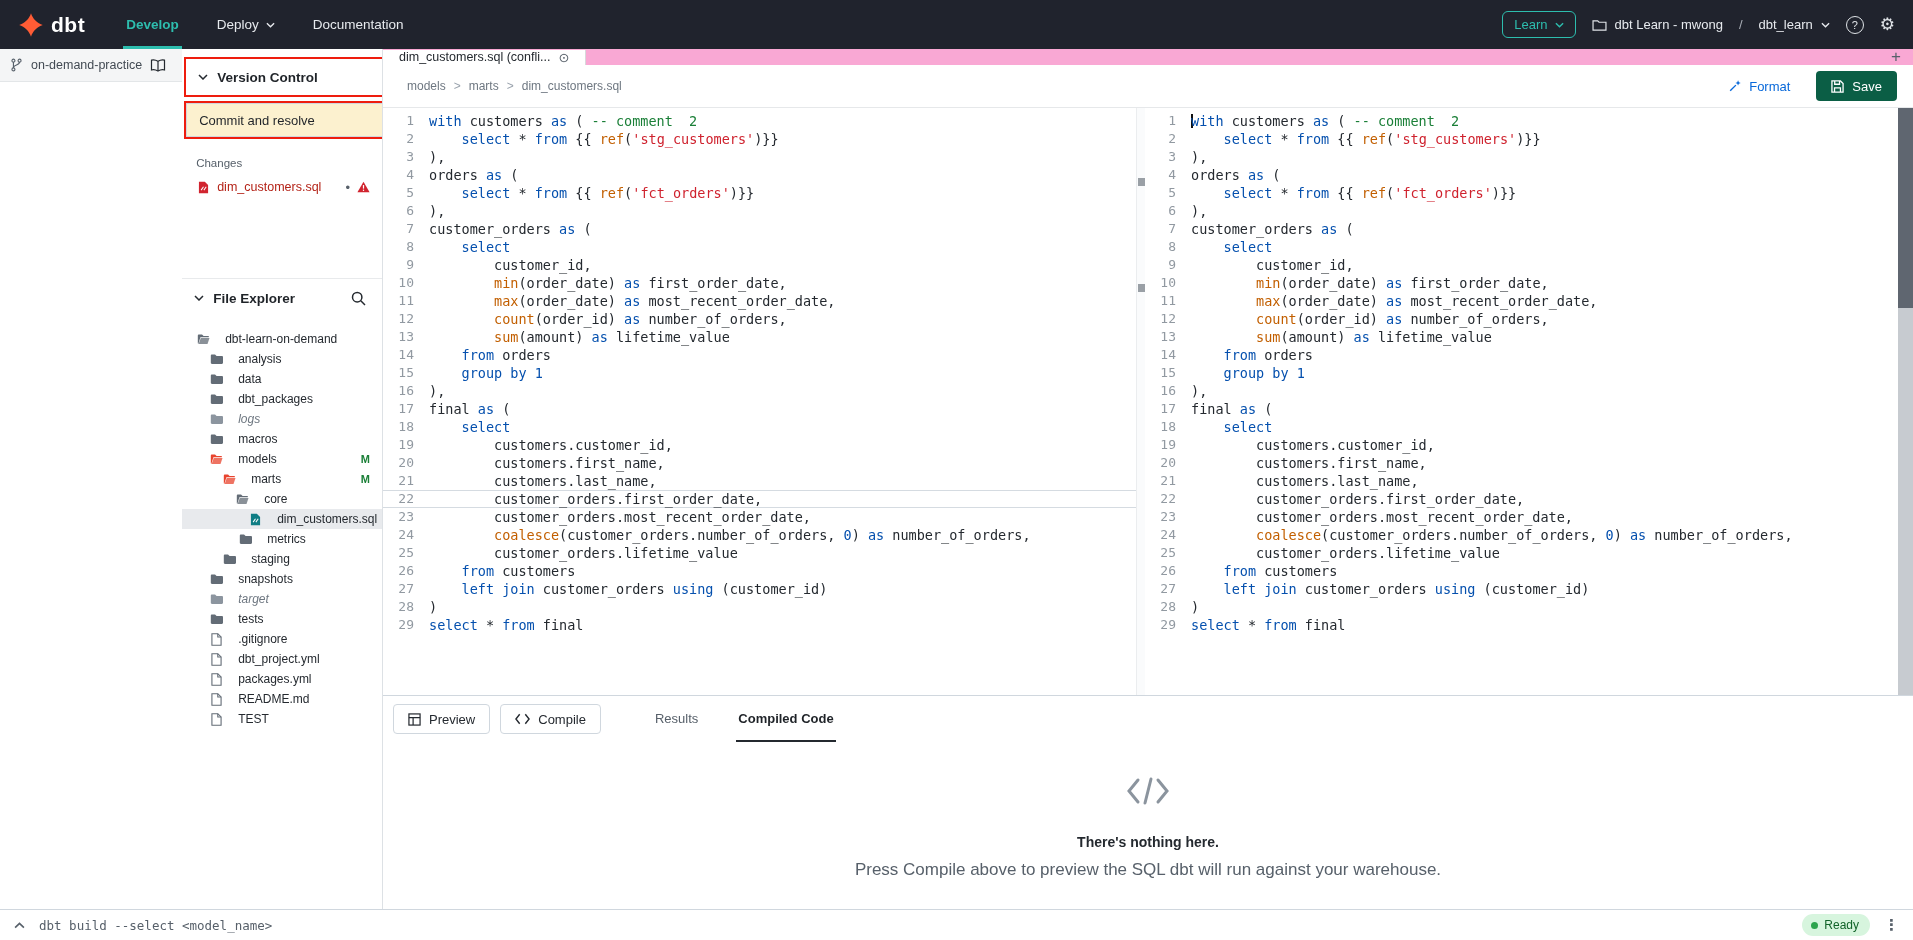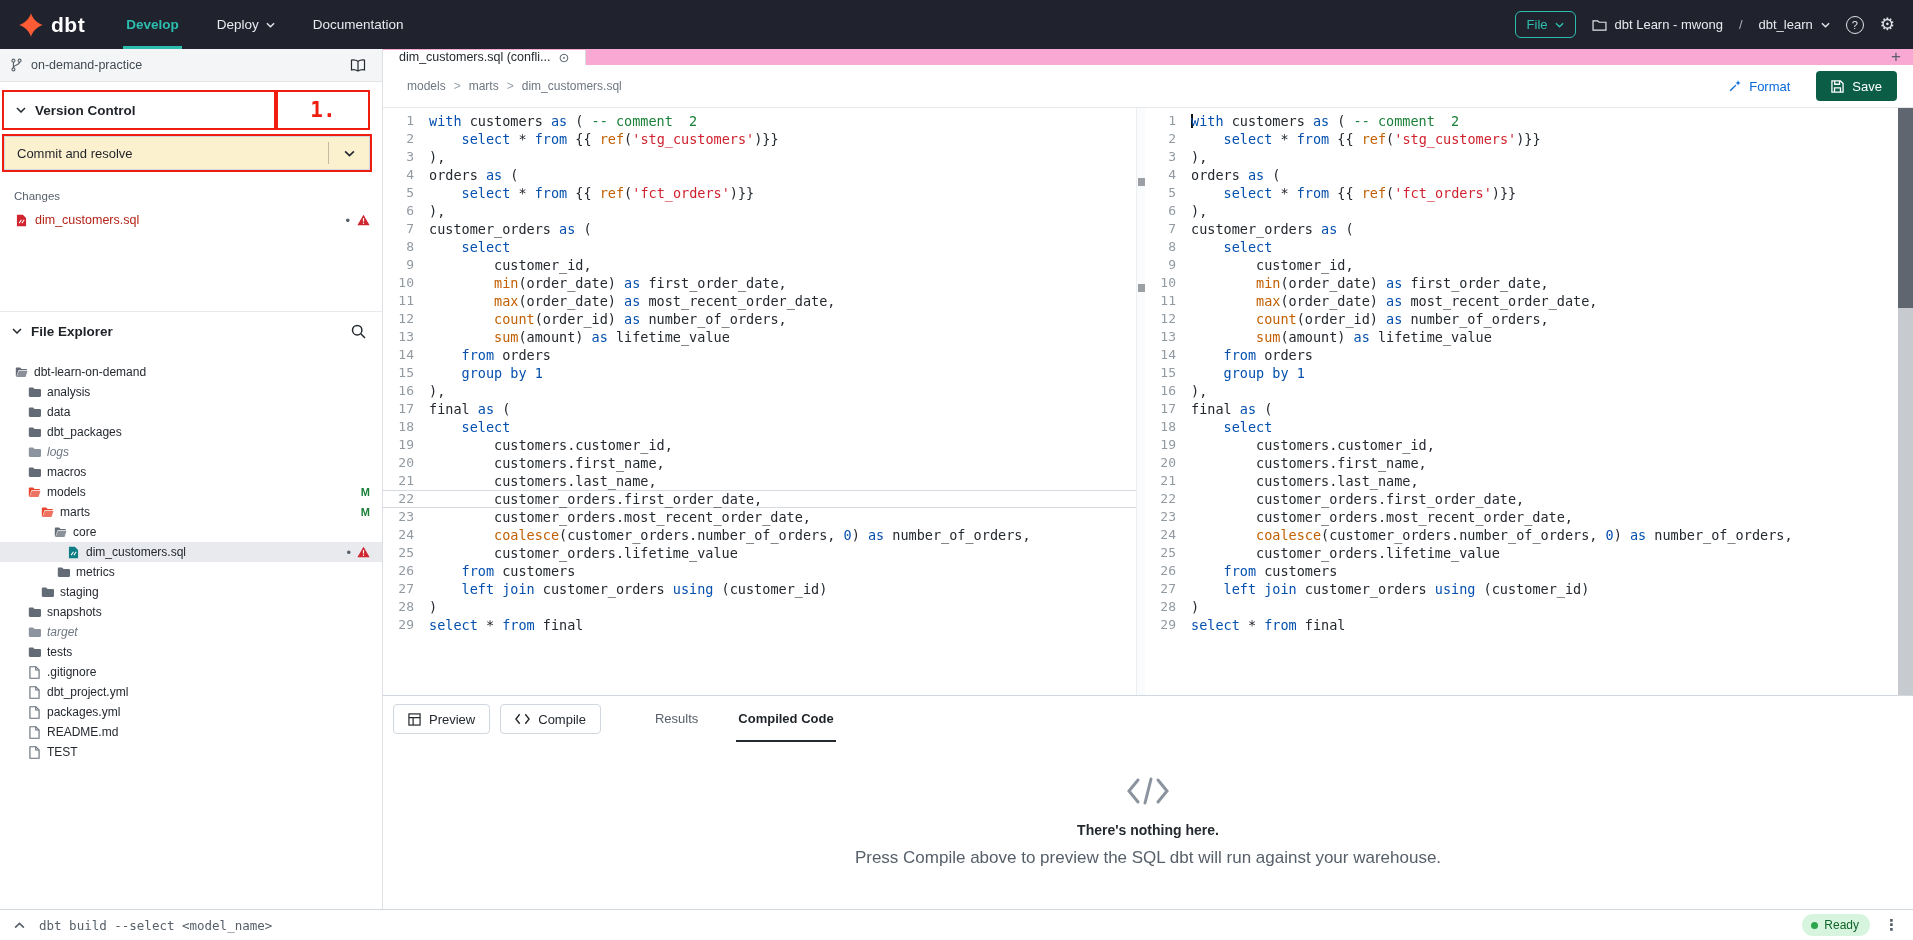--- a/index.html
+++ b/index.html
@@ -19,21 +19,21 @@
   .beta-badge { display:flex; align-items:center; gap:7px; border:1.5px solid #2dbdae; color:#2dbdae; border-radius:6px; padding:5px 11px; font-size:13px; cursor:pointer; }
   .nav-project, .nav-branch { display:flex; align-items:center; gap:8px; font-size:13px; color:#e7eaee; cursor:pointer; }
   .nav-sep { color:#aab0b8; font-size:13px; }
   .help-circle { width:18px; height:18px; border:1.4px solid #dfe3e7; border-radius:50%; display:flex; align-items:center; justify-content:center; font-size:11px; color:#dfe3e7; cursor:pointer; }
   .gear { font-family:"DejaVu Sans", sans-serif; font-size:17px; color:#dfe3e7; cursor:pointer; line-height:1; }
 
   
   .body-row { flex:1; display:flex; min-height:0; }
 
   
-  .sidebar { width:383px; flex:none; display:flex; flex-direction:column; border-right:1px solid #dde1e5; background:#fff; }
+  .sidebar { width:383px; flex:none; display:flex; flex-direction:row; border-right:1px solid #dde1e5; background:#fff; }
   .branch-bar { height:33px; flex:none; background:#f4f5f6; border-bottom:1px solid #e3e6e8; display:flex; align-items:center; gap:8px; padding:0 16px 0 10px; }
   .branch-name { font-size:12.5px; color:#424a53; flex:1; }
   .sidebar-body { flex:1; position:relative; overflow:hidden; }
 
   .vc-header-box { margin-top:8px; margin-left:2px; width:274px; height:40px; border:2px solid #ee1d0e; display:flex; align-items:center; gap:9px; padding-left:12px; }
   .section-title { font-size:13.5px; font-weight:700; color:#1f2328; }
   .anno-label { position:absolute; top:8px; left:276px; width:94px; height:40px; border:2px solid #ee1d0e; background:#fff; display:flex; align-items:center; justify-content:center; color:#ee1d0e; font-family:"DejaVu Sans Mono", monospace; font-size:21px; font-weight:700; }
   .commit-wrap { margin:4px 0 0 2px; width:370px; border:2px solid #ee1d0e; }
   .commit-btn { width:100%; height:34px; background:#fcf1cf; border:1px solid #d0d7de; display:flex; align-items:center; padding-left:12px; cursor:pointer; }
   .commit-label { flex:1; text-align:left; font-size:13px; color:#1f2328; }
@@ -43,21 +43,21 @@
   .change-item { height:22px; display:flex; align-items:center; gap:7px; padding:0 12px 0 14px; cursor:pointer; }
   .change-name { font-size:12.5px; color:#b42318; flex:1; }
   .dot { color:#57606a; font-size:13px; }
 
   .fe-section { margin-top:80px; border-top:1px solid #e8eaec; }
   .fe-header { height:38px; display:flex; align-items:center; gap:9px; padding:0 16px 0 12px; }
   .fe-spacer { flex:1; }
   .file-tree { padding-top:12px; }
   .tree-item { height:20px; display:flex; align-items:center; gap:6px; padding-right:12px; cursor:pointer; }
   .tree-item.selected { background:#e8eaed; }
-  .tree-item .tree-label { font-size:12px; color:#24292f; white-space:nowrap; }
+  .tree-item .tree-label { font-size:12px; color:#24292f; white-space:nowrap;margin-left:9px; }
   .tree-item.muted .tree-label { color:#6e7781; font-style:italic; }
   .tree-icon { display:flex; align-items:center; width:14px; justify-content:center; flex:none; }
   .tree-right { margin-left:auto; display:flex; align-items:center; gap:6px; }
   .tree-badge { color:#1a7f37; font-size:11px; font-weight:700; }
 
   
   .main { flex:1; display:flex; flex-direction:column; min-width:0; }
   .tabstrip { height:16px; flex:none; background:#f9a8d4; display:flex; align-items:center; }
   .tab { background:#fff; display:flex; align-items:center; gap:8px; padding:0 16px; font-size:12.5px; color:#24292f; border-right:1px solid #d7d9db; cursor:pointer; }
   .tab-state { color:#57606a; font-size:13px; font-family:"DejaVu Sans", sans-serif; }
@@ -85,21 +85,21 @@
   .outer-scrollbar { width:15px; flex:none; background:#c7cbd0; position:relative; }
   .outer-thumb { position:absolute; left:0; top:0; width:15px; height:34%; background:#5f6670; }
 
   
   .bottom-panel { height:214px; flex:none; border-top:1px solid #d0d7de; background:#fff; display:flex; flex-direction:column; }
   .panel-toolbar { height:46px; flex:none; display:flex; align-items:stretch; padding-left:10px; }
   .panel-btn { align-self:center; height:30px; display:flex; align-items:center; gap:8px; background:#fff; border:1px solid #d0d7de; border-radius:4px; padding:0 14px; font-size:13px; color:#24292f; cursor:pointer; margin-right:10px; }
   .panel-tab { display:flex; align-items:center; padding:0 2px; font-size:13px; color:#57606a; margin-left:42px; cursor:pointer; border-bottom:2px solid transparent; }
   .panel-tab.active { color:#1f2328; font-weight:600; border-bottom-color:#24292f; }
   .empty-state { flex:1; display:flex; flex-direction:column; align-items:center; padding-top:34px; }
-  .empty-title { margin-top:16px; font-size:14px; font-weight:700; color:#24292f; }
+  .empty-title { margin-top:28px; font-size:14px; font-weight:700; color:#24292f; }
   .empty-sub { margin-top:10px; font-size:17px; color:#57606a; }
 
   
   .status-bar { height:31px; flex:none; background:#fff; border-top:1px solid #d0d7de; display:flex; align-items:center; padding:0 14px; gap:14px; }
   .cmd-text { font-family:"DejaVu Sans Mono", monospace; font-size:12.5px; color:#57606a; }
   .sb-spacer { flex:1; }
   .ready-pill { display:flex; align-items:center; gap:6px; background:#d7f5de; border-radius:12px; padding:4px 11px 4px 9px; }
   .ready-dot { width:7px; height:7px; border-radius:50%; background:#2da44e; }
   .ready-label { font-size:12px; color:#116329; }
   .kebab { font-size:15px; color:#57606a; font-weight:700; cursor:pointer; font-family:"DejaVu Sans", sans-serif; }
@@ -128,21 +128,21 @@
             <path d="M1 1l4 4 4-4" stroke="#e7eaee" stroke-width="1.5" fill="none"></path>
           </svg>
         </span>
     </div>
     <div class="nav-item">
         <span>Documentation</span>
       </div>
     <div class="nav-spacer"></div>
     <div class="nav-right">
       <div class="beta-badge">
-        <span>File</span>
+        <span>Learn</span>
         <span style="display:flex;">
             <svg width="9" height="6" viewBox="0 0 10 6">
               <path d="M1 1l4 4 4-4" stroke="#2dbdae" stroke-width="1.6" fill="none"></path>
             </svg>
           </span>
       </div>
       <div class="nav-project">
         <span style="display:flex;">
             <svg width="15" height="12" viewBox="0 0 16 13">
               <path d="M1 2h5l1.5 1.5H15V12H1z" fill="none" stroke="#dfe3e7" stroke-width="1.3"></path>

